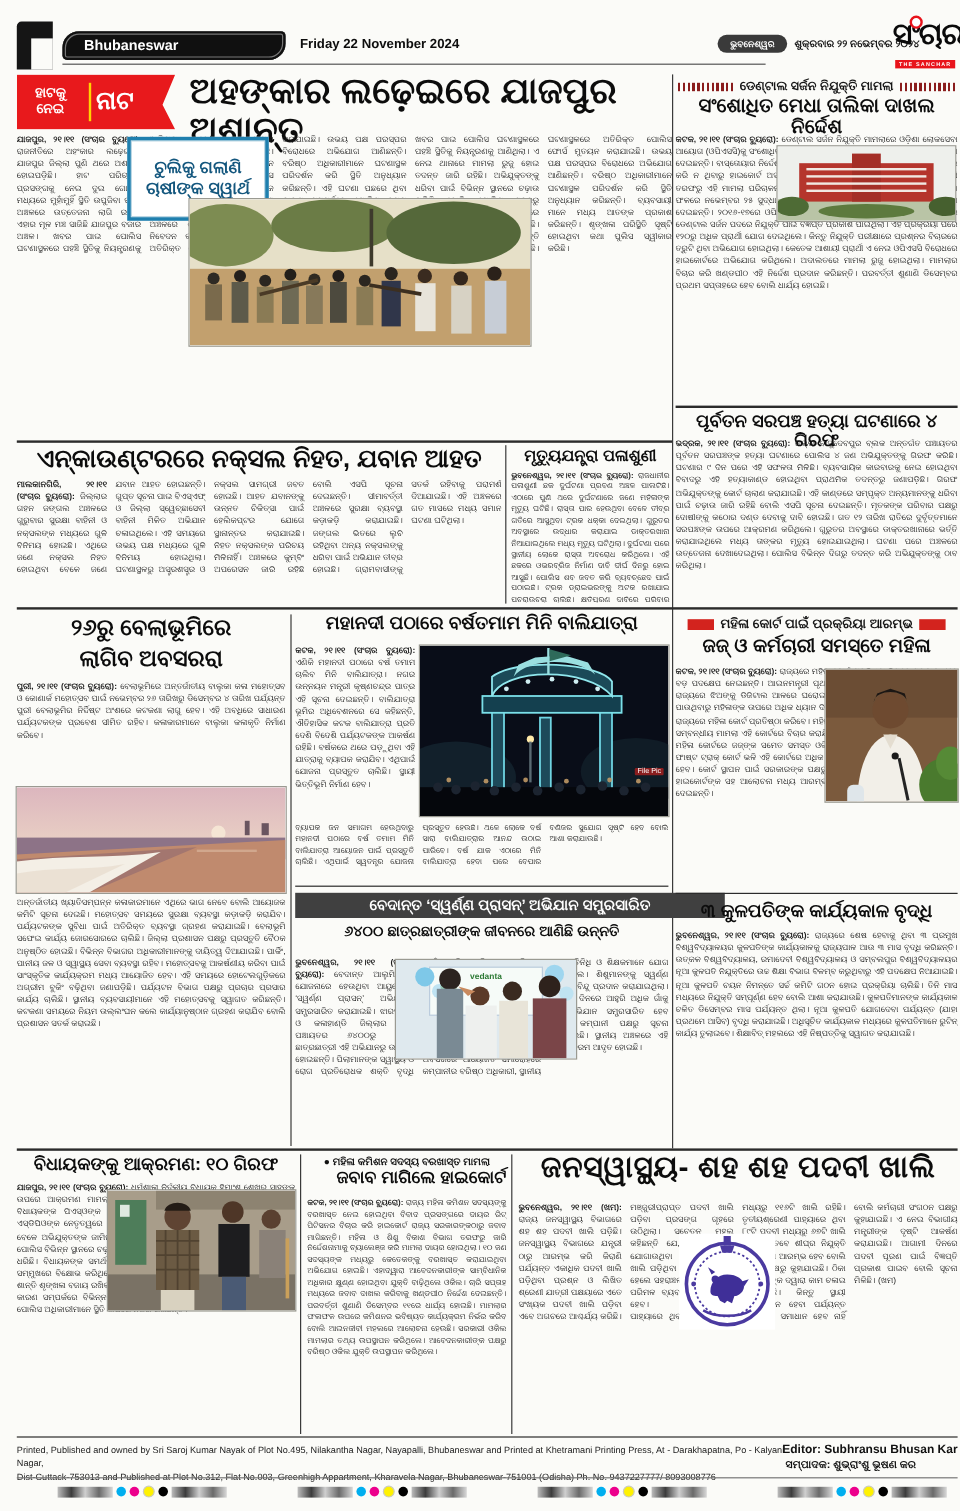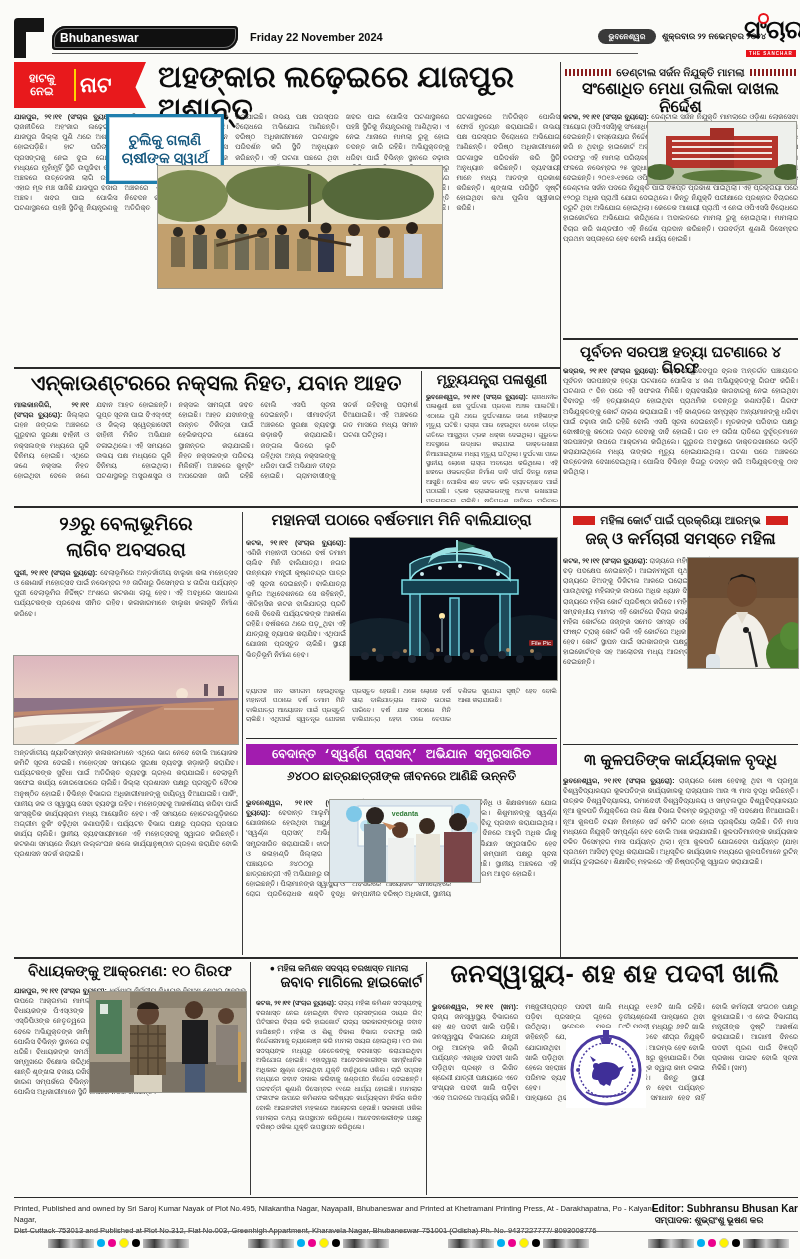--- a/index.html
+++ b/index.html
@@ -24,21 +24,21 @@
   .caption-label{
     position:absolute;font-size:6px;color:#fff;background:rgba(160,30,30,.85);
     padding:0 2px;border-radius:1px;
   }
   
   .corner-mark{position:absolute;left:14px;top:18px;width:30px;height:40px;background:#151515;border-radius:4px 0 0 0;}
   .corner-mark::after{content:"";position:absolute;right:0;bottom:0;width:18px;height:26px;background:#fbfbf8;}
   .edition-pill{
     position:absolute;left:52px;top:26px;width:186px;height:24px;background:#101010;
     border-radius:14px 4px 14px 4px;color:#fff;font-weight:bold;font-size:12px;
-    display:flex;align-items:center;padding-left:8px;box-sizing:border-box;
+    display:flex;align-items:center;padding-left:18px;box-sizing:border-box;
     box-shadow:inset 0 0 0 2px #101010, inset 0 0 0 3px #777;
   }
   .date-en{position:absolute;left:250px;top:31px;font-size:11px;font-weight:bold;color:#0d0d0d;}
   .city-pill{
     position:absolute;left:598px;top:29px;width:58px;height:15px;background:#3a3a3a;border-radius:8px;
     color:#fff;font-size:7.5px;font-weight:bold;display:flex;align-items:center;justify-content:center;
   }
   .date-or{position:absolute;left:662px;top:31px;font-size:8.5px;font-weight:bold;color:#111;}
   .logo{position:absolute;left:744px;top:14px;width:54px;height:48px;}
   .logo-text{font-size:25px;font-weight:800;color:#0a0a0a;letter-spacing:-1px;line-height:1.2;}
@@ -62,22 +62,22 @@
   .dash{display:inline-block;width:46px;height:7px;
     background:repeating-linear-gradient(90deg,#8a1d1d 0 2px,rgba(0,0,0,0) 2px 4px);}
   .redblock{display:inline-block;width:22px;height:9px;background:#d3231e;}
   .blue-box{
     position:absolute;left:106px;top:114px;width:112px;height:64px;background:#fff;
     border:3px solid #1f7fae;box-shadow:inset 0 0 0 1px #bcd7e4;
     display:flex;flex-direction:column;align-items:center;justify-content:center;
     color:#14577e;font-weight:800;font-size:14.5px;line-height:1.25;
   }
   .banner-blue{
-    position:absolute;left:246px;top:744px;width:311px;height:21px;background:#a21caf;
-    color:#fff;font-weight:800;font-size:12.5px;display:flex;align-items:center;justify-content:center;font-family:Liberation Mono, monospace;
+    position:absolute;left:246px;top:744px;width:358px;height:21px;background:#404040;
+    color:#fff;font-weight:800;font-size:12.5px;display:flex;align-items:center;justify-content:center;
   }
   .cols5{column-count:5;column-gap:7px;}
   .cols4{column-count:4;column-gap:7px;}
   .cols3{column-count:3;column-gap:7px;}
   
   .imprint{position:absolute;font-size:7.6px;color:#222;line-height:1.45;}
   .cmyk{position:absolute;display:flex;align-items:center;gap:3px;}
   .cmyk .grad{width:46px;height:9px;background:linear-gradient(90deg,#bdbdbd,#3c3c3c,#cfcfcf,#6a6a6a,#d8d8d8);}
   .cmyk .d{width:8px;height:8px;border-radius:50%;}
   .dc{background:#00aeef;} .dm{background:#ec008c;} .dy{background:#fff200;border:0.5px solid #ccb;} .dk{background:#000;}

